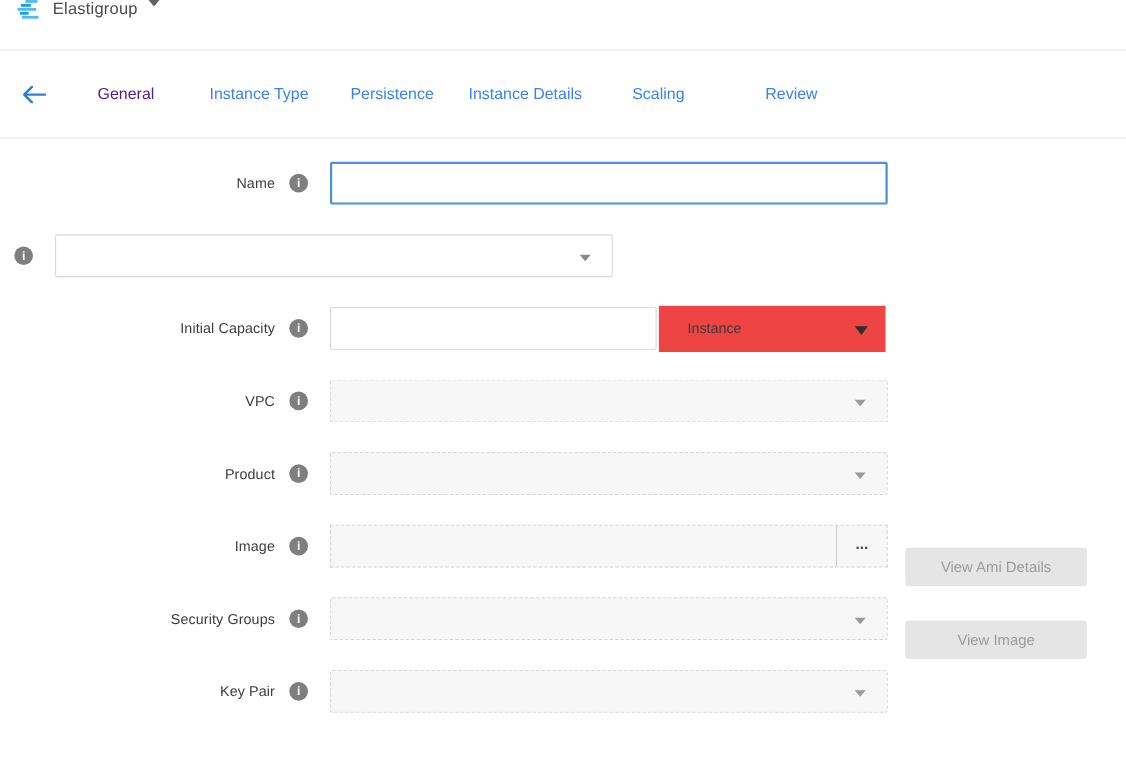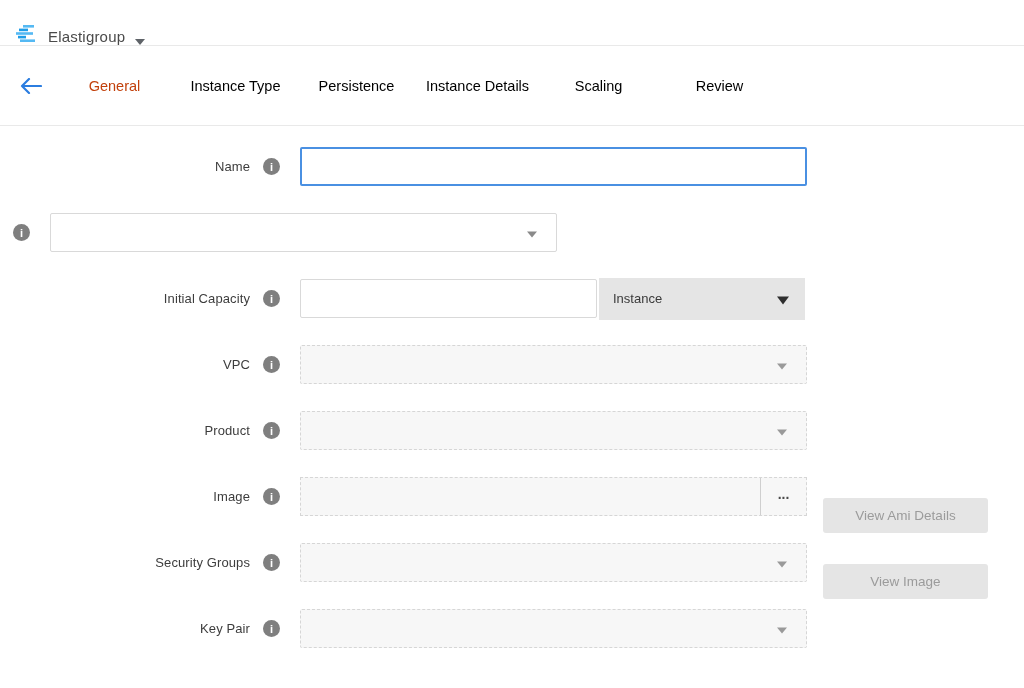--- a/index.html
+++ b/index.html
@@ -7,21 +7,21 @@
     width: 1024px; height: 688px;
     background: #ffffff;
     font-family: "Liberation Sans", sans-serif;
     overflow: hidden;
   }
 
   
   .header {
     height: 46px;
     display: flex;
-    align-items: flex-end;
+    align-items: flex-start;
     padding-left: 15px;
     border-bottom: 1px solid #e9e9e9;
     background: #ffffff;
   }
   .logo { width: 24px; height: 20px; display: block; }
   .app-title {
     margin-left: 9px;
     font-size: 15px;
     color: #4a4a4a;
     letter-spacing: 0.2px;
@@ -52,25 +52,25 @@
     background: none; border: none;
   }
   .tabs {
     display: flex;
     margin-left: 54px;
   }
   .tab {
     width: 121px;
     text-align: center;
     font-size: 14.5px;
-    color: #000000;
+    color: #3b82f6;
     cursor: pointer;
     white-space: nowrap;
   }
-  .tab.active { color: #c2410c; }
+  .tab.active { color: #4c1d95; }
 
   
   .form { padding-top: 21px; }
   .row {
     display: flex;
     align-items: center;
     height: 39px;
     margin-bottom: 27px;
   }
   .label-col {
@@ -133,23 +133,23 @@
     background: #f7f7f7;
     cursor: default;
   }
   .select.disabled .caret { border-top-color: #9a9a9a; }
 
   .capacity-input { width: 297px; }
   .unit-select {
     position: relative;
     width: 206px; height: 42px;
     margin-left: 2px;
-    background: #e5e5e5;
+    background: #ef4444;
     display: flex; align-items: center;
-    padding-left: 14px;
+    padding-left: 26px;
     font-size: 13px;
     color: #3a3a3a;
     cursor: pointer;
   }
   .unit-select .caret {
     position: absolute;
     right: 16px; top: 50%;
     transform: translateY(-30%);
     width: 0; height: 0;
     border-left: 6px solid transparent;

